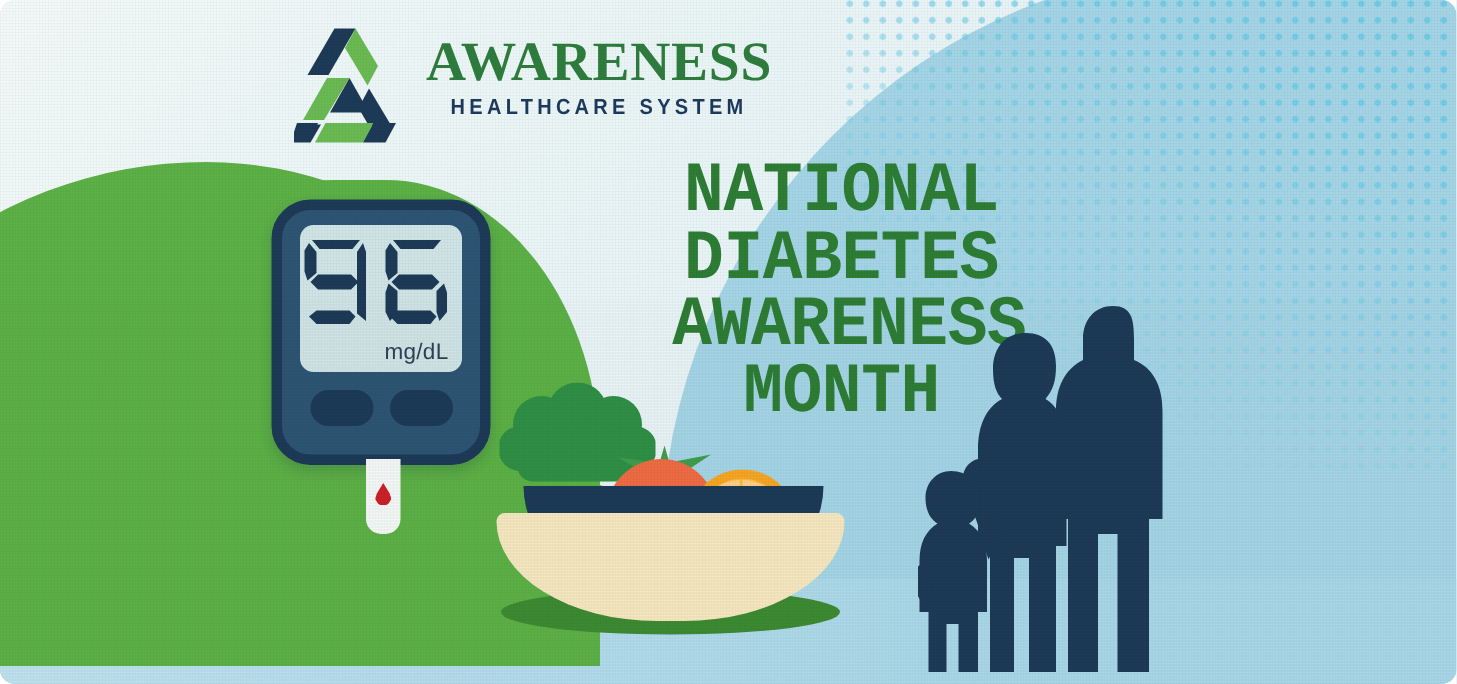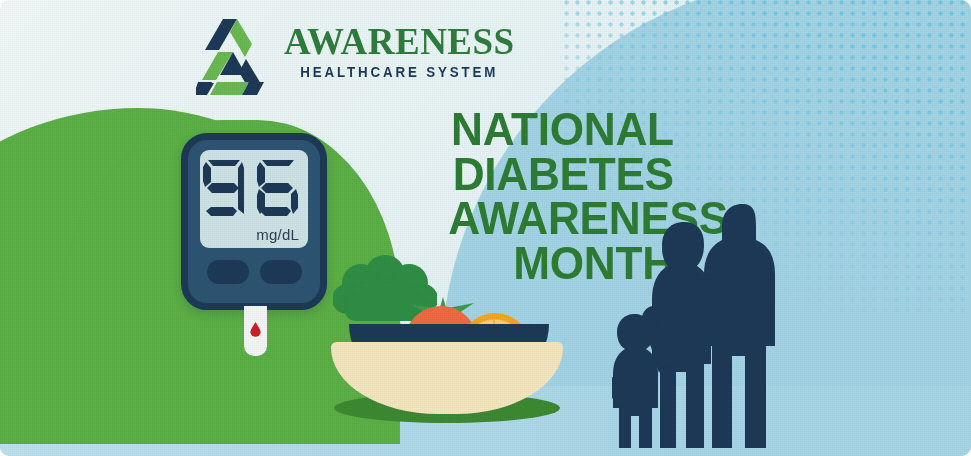--- a/index.html
+++ b/index.html
@@ -127,23 +127,23 @@
     transform: scaleX(0.92);
     transform-origin: center;
   }
 
   
   .headline {
     position: absolute;
     left: 441px;
     top: 107px;
     width: 240px;
-    text-align: right;
+    text-align: center;
     color: #2e7d35;
-    font-family: Liberation Sans, sans-serif;
+    font-family: Liberation Mono, monospace;
     font-weight: 700;
     font-size: 47px;
     line-height: 0.95;
     letter-spacing: -0.3px;
   }
   .headline div { transform: scaleX(0.94); transform-origin: center; }
 
   
   .meter {
     position: absolute;

